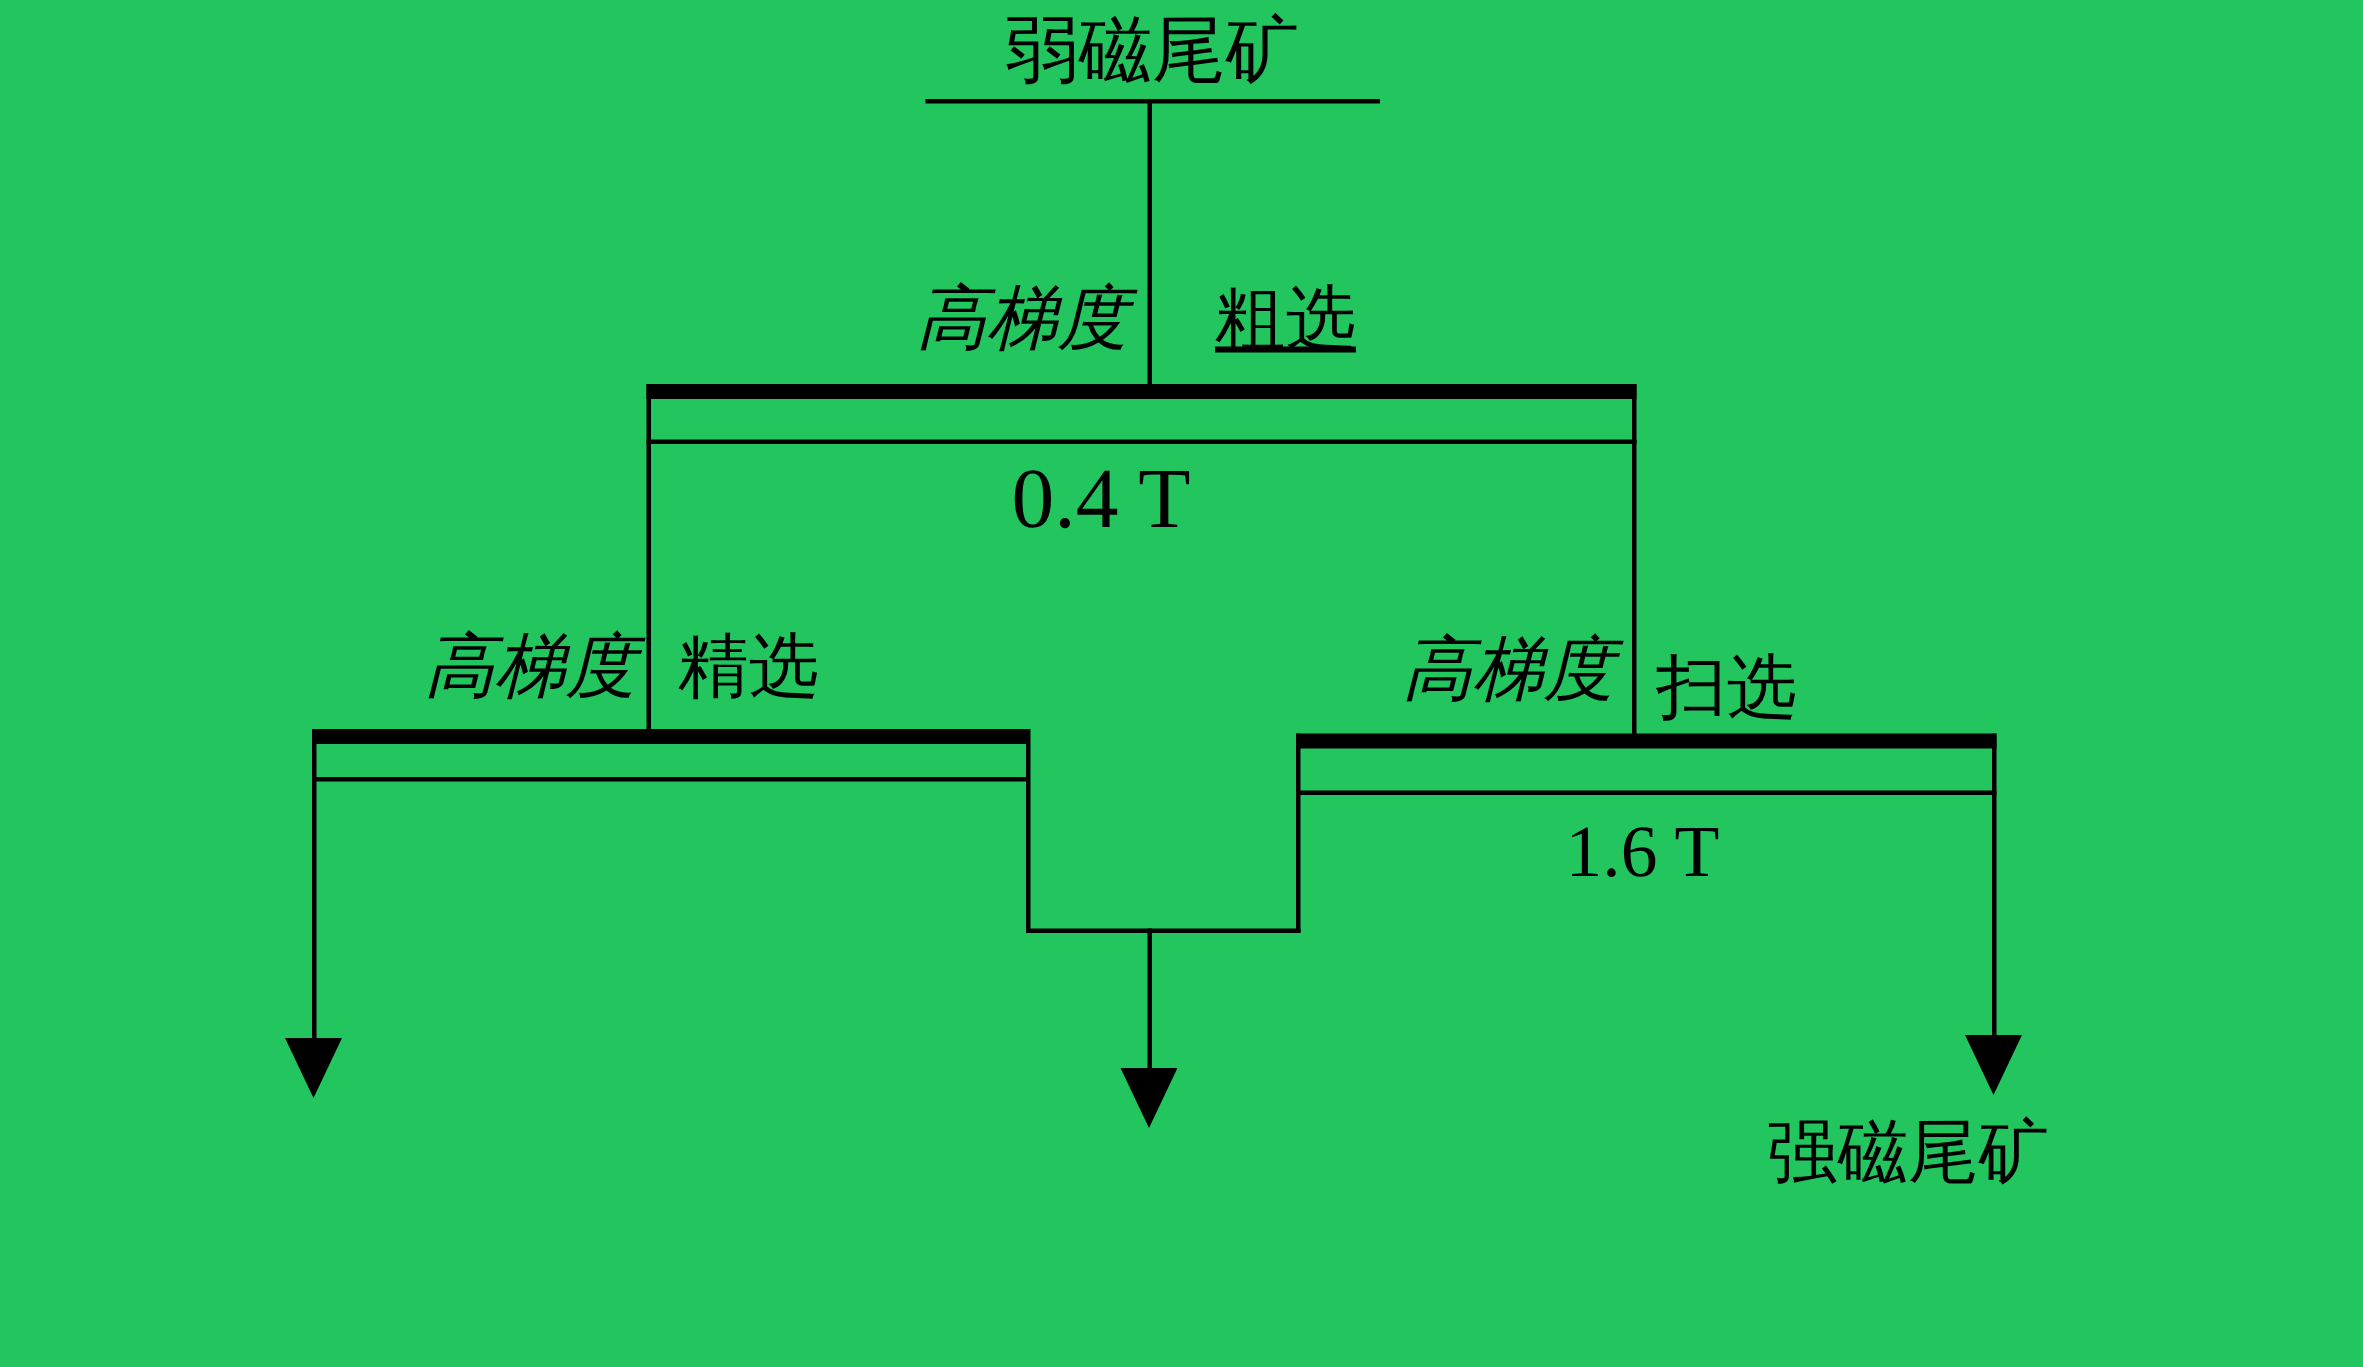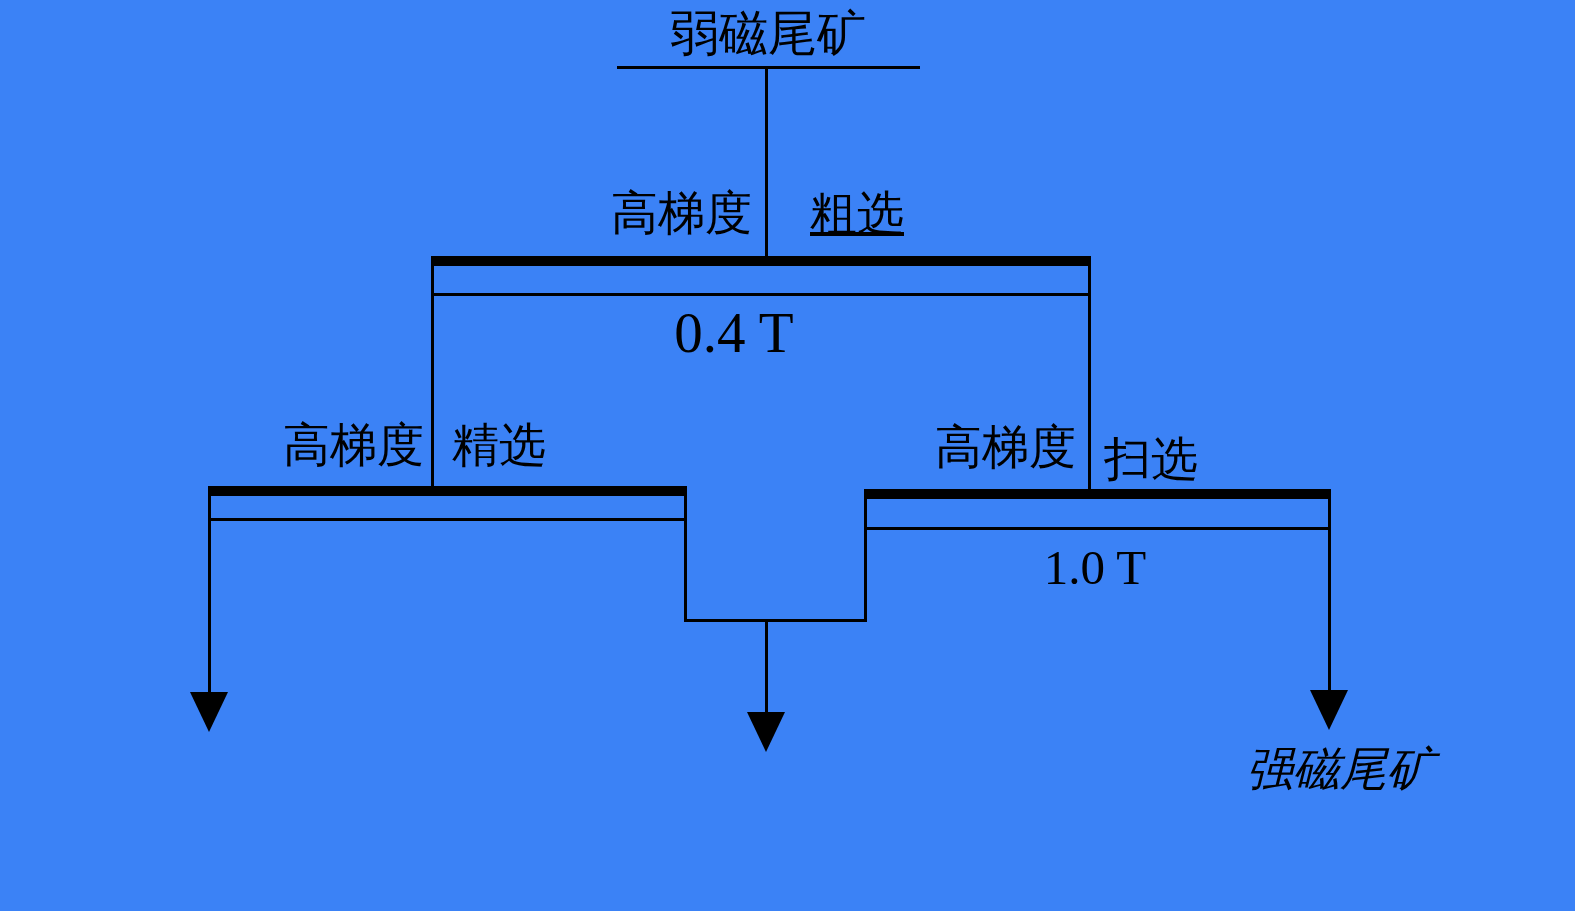--- a/index.html
+++ b/index.html
@@ -4,42 +4,42 @@
 <style>
   html, body {
     margin: 0;
     padding: 0;
     background: #ffffff;
   }
   .canvas {
     position: relative;
     width: 1575px;
     height: 911px;
-    background: #3b82f6;
+    background: #22c55e;
     color: #000000;
     font-family: "Liberation Serif", "DejaVu Serif", serif;
     overflow: hidden;
   }
   .line {
     position: absolute;
     background: #000000;
   }
   .bar {
     position: absolute;
     background: #000000;
   }
   .label {
     position: absolute;
     font-size: 47px;
     line-height: 1.15;
     white-space: nowrap;
     color: #000000;
   }
   .label.center { text-align: center; }
-  .label.right  { text-align: right; }
+  .label.right  { text-align: right; font-style: italic; }
   .arrow-down {
     position: absolute;
     width: 0;
     height: 0;
     border-left: 19px solid transparent;
     border-right: 19px solid transparent;
     border-top: 40px solid #000000;
   }
 </style>
 </head>
@@ -66,27 +66,27 @@
   <div class="line" style="left:209px; top:518px; width:477px; height:3px;"></div>
 
   <div class="line" style="left:208px; top:486px; width:3px; height:208px;"></div>
   <div class="arrow-down" style="left:190px; top:692px;"></div>
   <div class="line" style="left:684px; top:486px; width:3px; height:136px;"></div>
 
   <div class="label right" style="left:776px; top:420px; width:300px;">高梯度</div>
   <div class="label" style="left:1104px; top:432px;">扫选</div>
   <div class="bar" style="left:864px; top:489px; width:467px; height:10px;"></div>
   <div class="line" style="left:864px; top:527px; width:467px; height:3px;"></div>
-  <div class="label center" style="left:945px; top:540px; width:300px; font-size:49px;">1.0 T</div>
+  <div class="label center" style="left:945px; top:540px; width:300px; font-size:49px;">1.6 T</div>
 
   <div class="line" style="left:864px; top:489px; width:3px; height:133px;"></div>
   <div class="line" style="left:1328px; top:489px; width:3px; height:203px;"></div>
   <div class="arrow-down" style="left:1310px; top:690px;"></div>
 
   <div class="line" style="left:684px; top:619px; width:183px; height:3px;"></div>
   <div class="line" style="left:765px; top:619px; width:3px; height:95px;"></div>
   <div class="arrow-down" style="left:747px; top:712px;"></div>
 
 
 
-  <div class="label center" style="left:1140px; top:742px; width:400px;font-style:italic;">强磁尾矿</div>
+  <div class="label center" style="left:1072px; top:742px; width:400px;">强磁尾矿</div>
 
 </div>
 
 </body></html>

